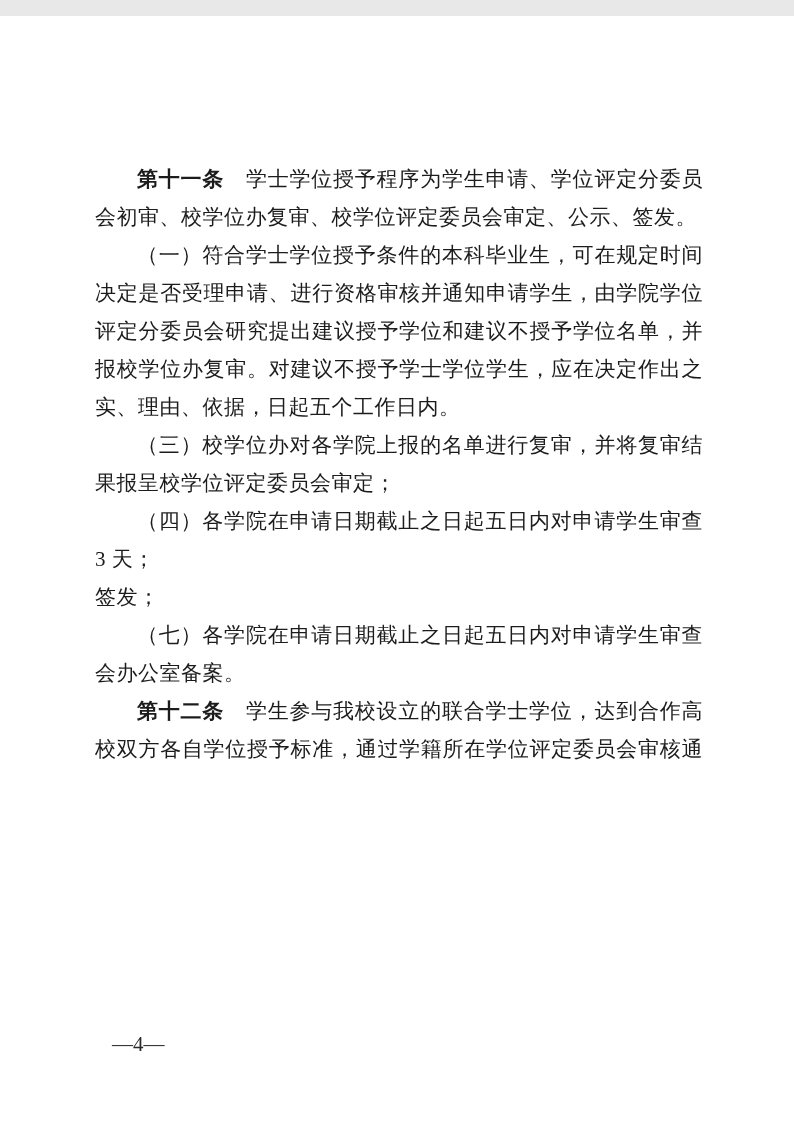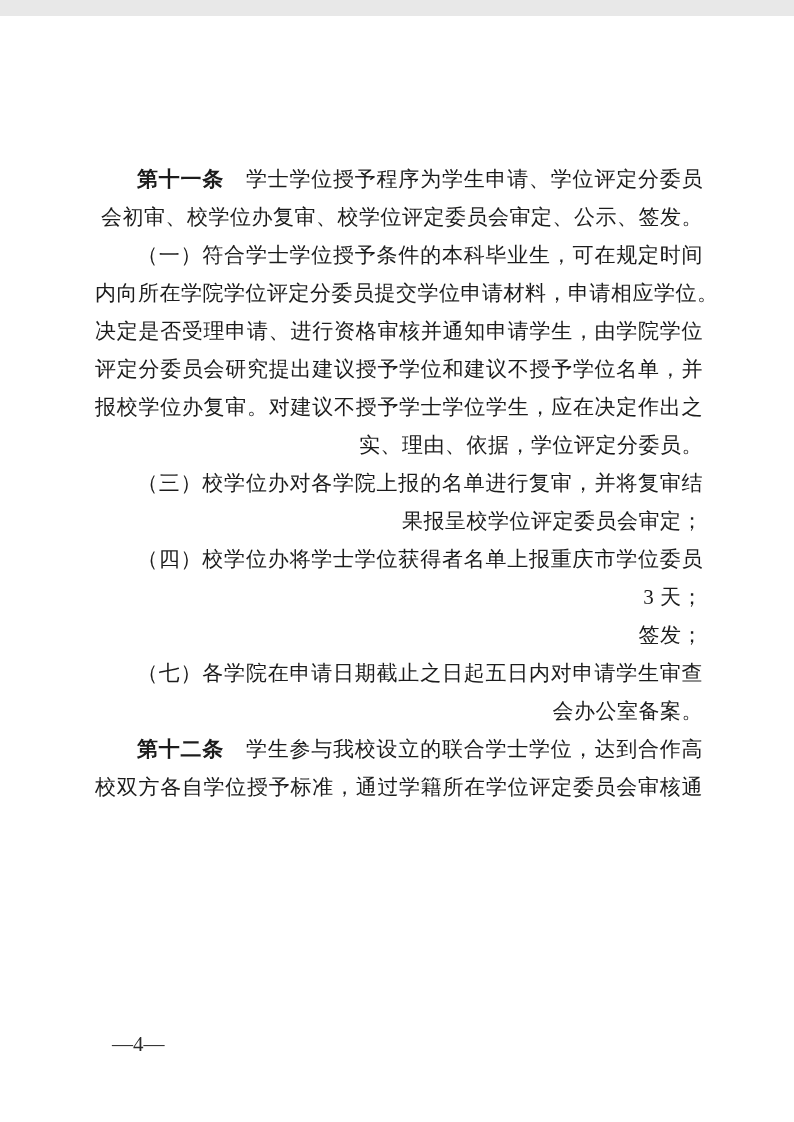--- a/index.html
+++ b/index.html
@@ -31,21 +31,21 @@
   }
   .line.indent {
     text-indent: 2em;
   }
   .line.fill {
     text-align: justify;
     text-align-last: justify;
     white-space: normal;
   }
   .line.end {
-    text-align: right;
+    text-align: left;
     white-space: nowrap;
   }
   .article-no {
     font-weight: bold;
   }
   .page-number {
     position: absolute;
     left: 112px;
     top: 1014px;
     font-size: 21px;
@@ -55,28 +55,27 @@
   }
 </style>
 </head>
 <body>
 
 <div class="page">
   <div class="doc-body">
       <div class="line indent fill"><span class="article-no">第十一条</span><span>　学士学位授予程序为学生申请、学位评定分委员</span></div>
       <div class="line end"><span>会初审、校学位办复审、校学位评定委员会审定、公示、签发。</span></div>
       <div class="line indent fill"><span>（一）符合学士学位授予条件的本科毕业生，可在规定时间</span></div>
-      <div class="line end"><span>内向所在学院学位评定分委员提交学位申请材料，申请相应学位。</span></div>
       <div class="line fill"><span>决定是否受理申请、进行资格审核并通知申请学生，由学院学位</span></div>
       <div class="line fill"><span>评定分委员会研究提出建议授予学位和建议不授予学位名单，并</span></div>
       <div class="line fill"><span>报校学位办复审。对建议不授予学士学位学生，应在决定作出之</span></div>
-      <div class="line end"><span>实、理由、依据，学位评定分委员。</span></div>
+      <div class="line end"><span>实、理由、依据，日起五个工作日内。</span></div>
       <div class="line indent fill"><span>（三）校学位办对各学院上报的名单进行复审，并将复审结</span></div>
       <div class="line end"><span>果报呈校学位评定委员会审定；</span></div>
-      <div class="line indent fill"><span>（四）校学位办将学士学位获得者名单上报重庆市学位委员</span></div>
+      <div class="line indent fill"><span>（四）各学院在申请日期截止之日起五日内对申请学生审查</span></div>
       <div class="line end"><span>3 天；</span></div>
       <div class="line end"><span>签发；</span></div>
       <div class="line indent fill"><span>（七）各学院在申请日期截止之日起五日内对申请学生审查</span></div>
       <div class="line end"><span>会办公室备案。</span></div>
       <div class="line indent fill"><span class="article-no">第十二条</span><span>　学生参与我校设立的联合学士学位，达到合作高</span></div>
       <div class="line fill"><span>校双方各自学位授予标准，通过学籍所在学位评定委员会审核通</span></div>
     </div>
   <div class="page-number">—4—</div>
 </div>
 

